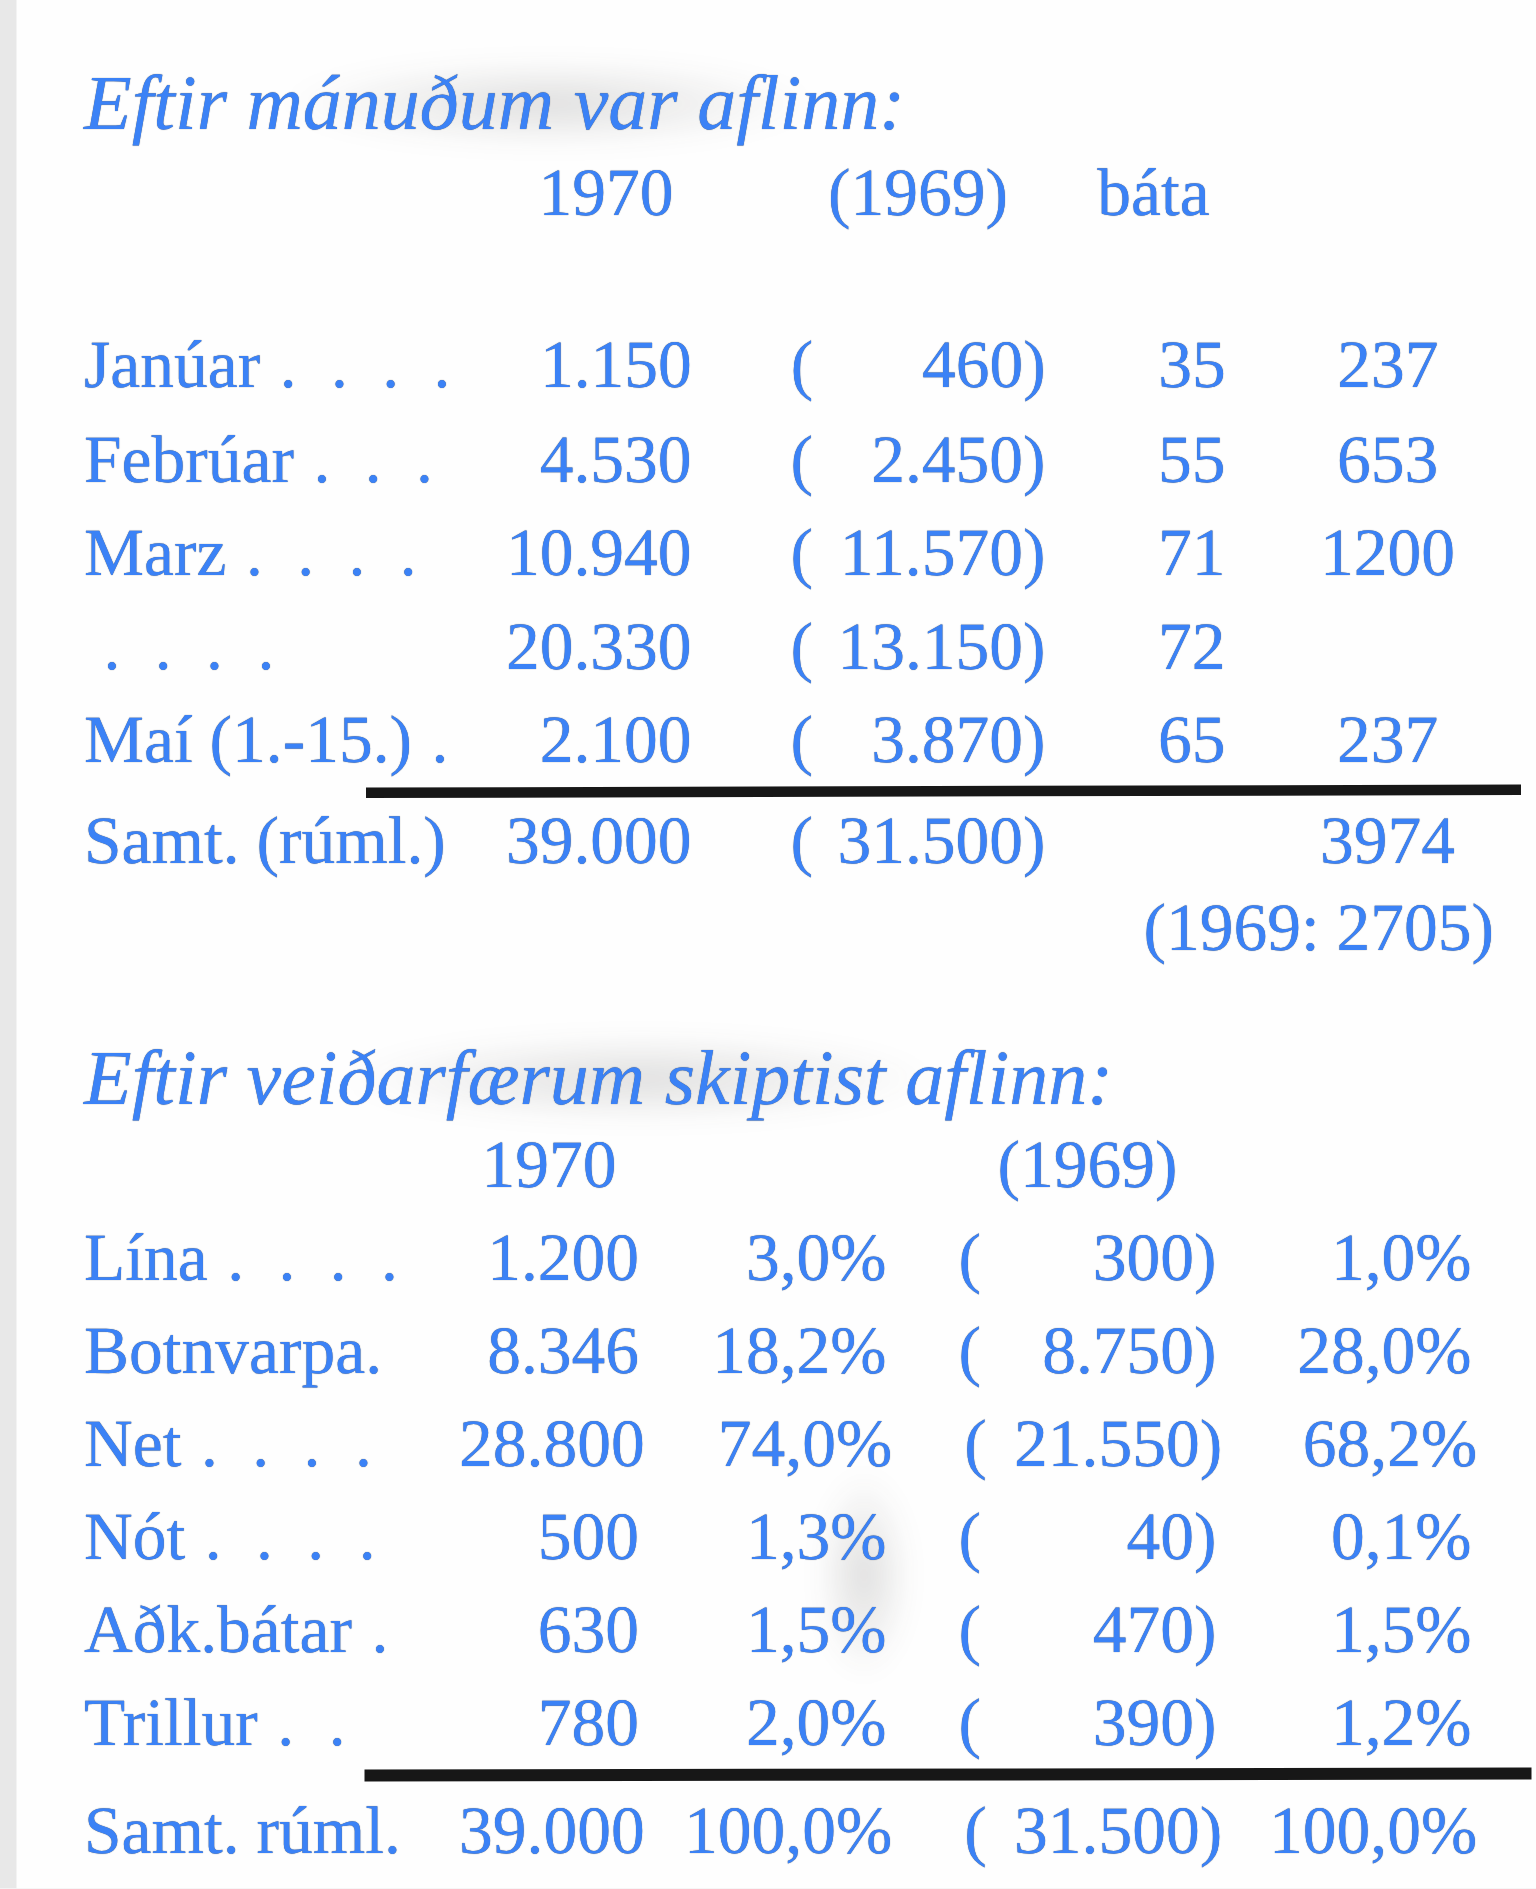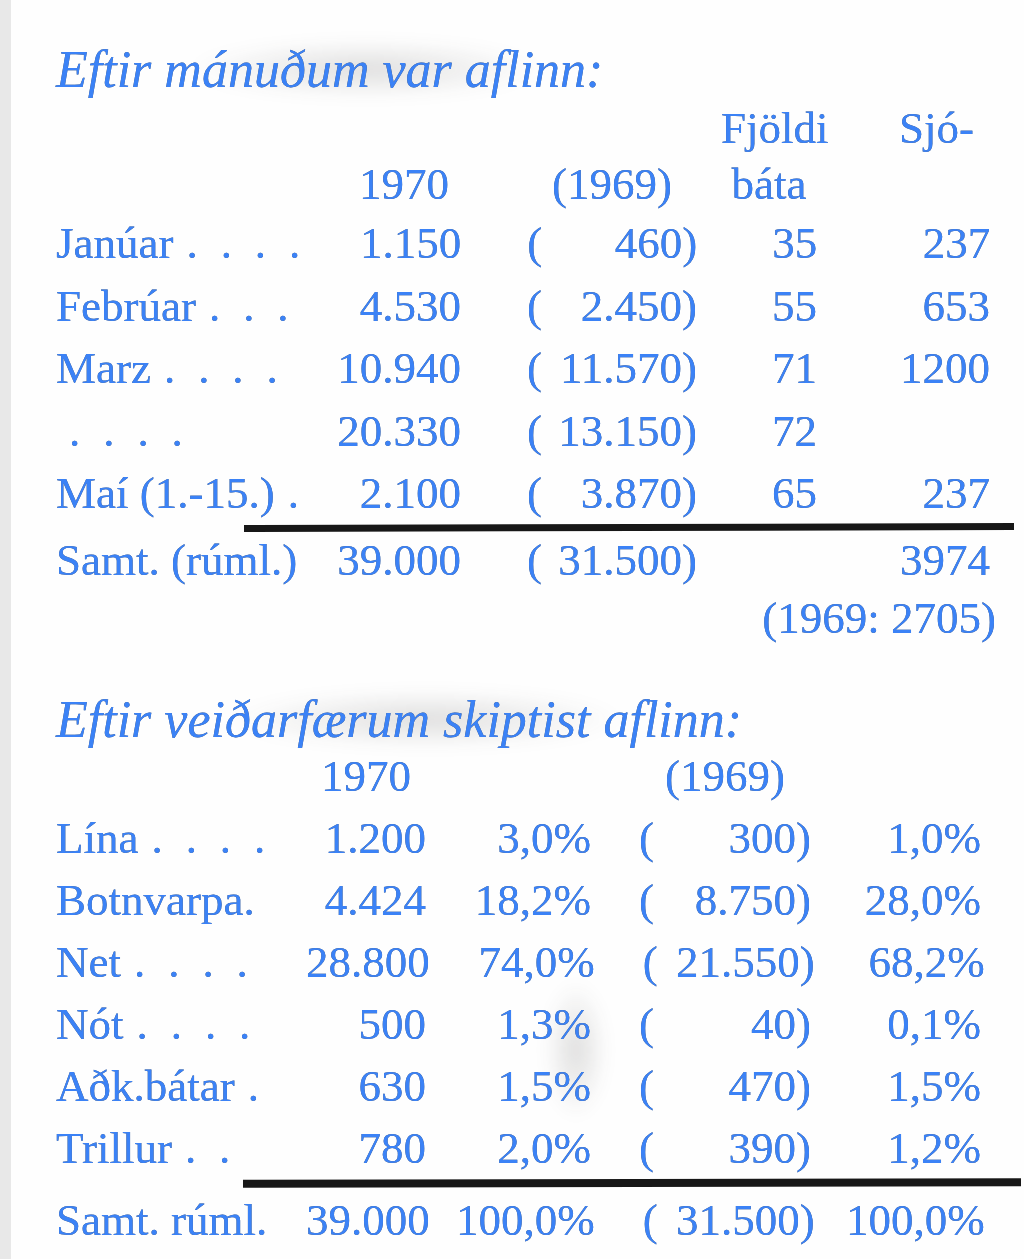--- a/index.html
+++ b/index.html
@@ -22,21 +22,21 @@
   .hrow { height:56px; line-height:56px; }
   .drow { height:62.5px; line-height:62.5px; }
   .d2row { height:62px; line-height:62px; }
 
   
   .t1 .cl  { flex:0 0 245px; display:flex; align-items:baseline; }
   .t1 .c2  { flex:0 0 160px; text-align:right; }
   .t1 .c3  { flex:0 0 170px; margin-left:66px; display:flex; justify-content:space-between; align-items:baseline; }
   .t1 .c3h { flex:0 0 170px; margin-left:66px; text-align:center; }
   .t1 .c4  { flex:0 0 96px;  margin-left:24px; text-align:right; }
-  .t1 .c5  { flex:0 0 130px; margin-left:43px; text-align:right; }
+  .t1 .c5  { flex:0 0 130px; margin-left:43px; text-align:center; }
   .t1 .ctr { text-align:center; }
   .t1 .hdr1970 { text-align:right; padding-right:12px; }
 
   
   .t2 .cl  { flex:0 0 250px; display:flex; align-items:center; }
   .t2 .c2  { flex:0 0 120px; text-align:right; }
   .t2 .c3  { flex:0 0 165px; text-align:right; }
   .t2 .c4  { flex:0 0 172px; margin-left:48px; display:flex; justify-content:space-between; align-items:baseline; }
   .t2 .c4h { flex:0 0 172px; margin-left:48px; text-align:center; }
   .t2 .c5  { flex:0 0 170px; text-align:right; }
@@ -72,27 +72,20 @@
 
   <div class="smudge" id="sm1"></div>
   <div class="smudge" id="sm2"></div>
   <div class="smudge" id="sm3"></div>
 
   <div class="heading" id="h1">Eftir mánuðum var aflinn:</div>
 
   <div class="tblock t1" id="t1-headers">
     <div class="row hrow">
       <span class="cl"></span>
-      <span class="c2"></span>
-      <span class="c3h"></span>
-      <span class="c4 ctr">Fjöldi</span>
-      <span class="c5 ctr">Sjó-</span>
-    </div>
-    <div class="row hrow">
-      <span class="cl"></span>
       <span class="c2 hdr1970">1970</span>
       <span class="c3h">(1969)</span>
       <span class="c4 ctr">báta</span>
     </div>
   </div>
 
   <div class="tblock t1" id="t1-body">
     <div class="row drow">
       <span class="cl">
           <span>Janúar</span>
@@ -201,21 +194,21 @@
           <span>(</span>
           <span class="pv"><span>300</span><span>)</span></span>
         </span>
       <span class="c5">1,0%</span>
     </div>
     <div class="row d2row">
       <span class="cl">
           <span>Botnvarpa.</span>
           <span class="leader"></span>
         </span>
-      <span class="c2">4.424</span>
+      <span class="c2">8.346</span>
       <span class="c3">18,2%</span>
       <span class="c4">
           <span>(</span>
           <span class="pv"><span>8.750</span><span>)</span></span>
         </span>
       <span class="c5">28,0%</span>
     </div>
     <div class="row d2row">
       <span class="cl">
           <span>Net</span>

